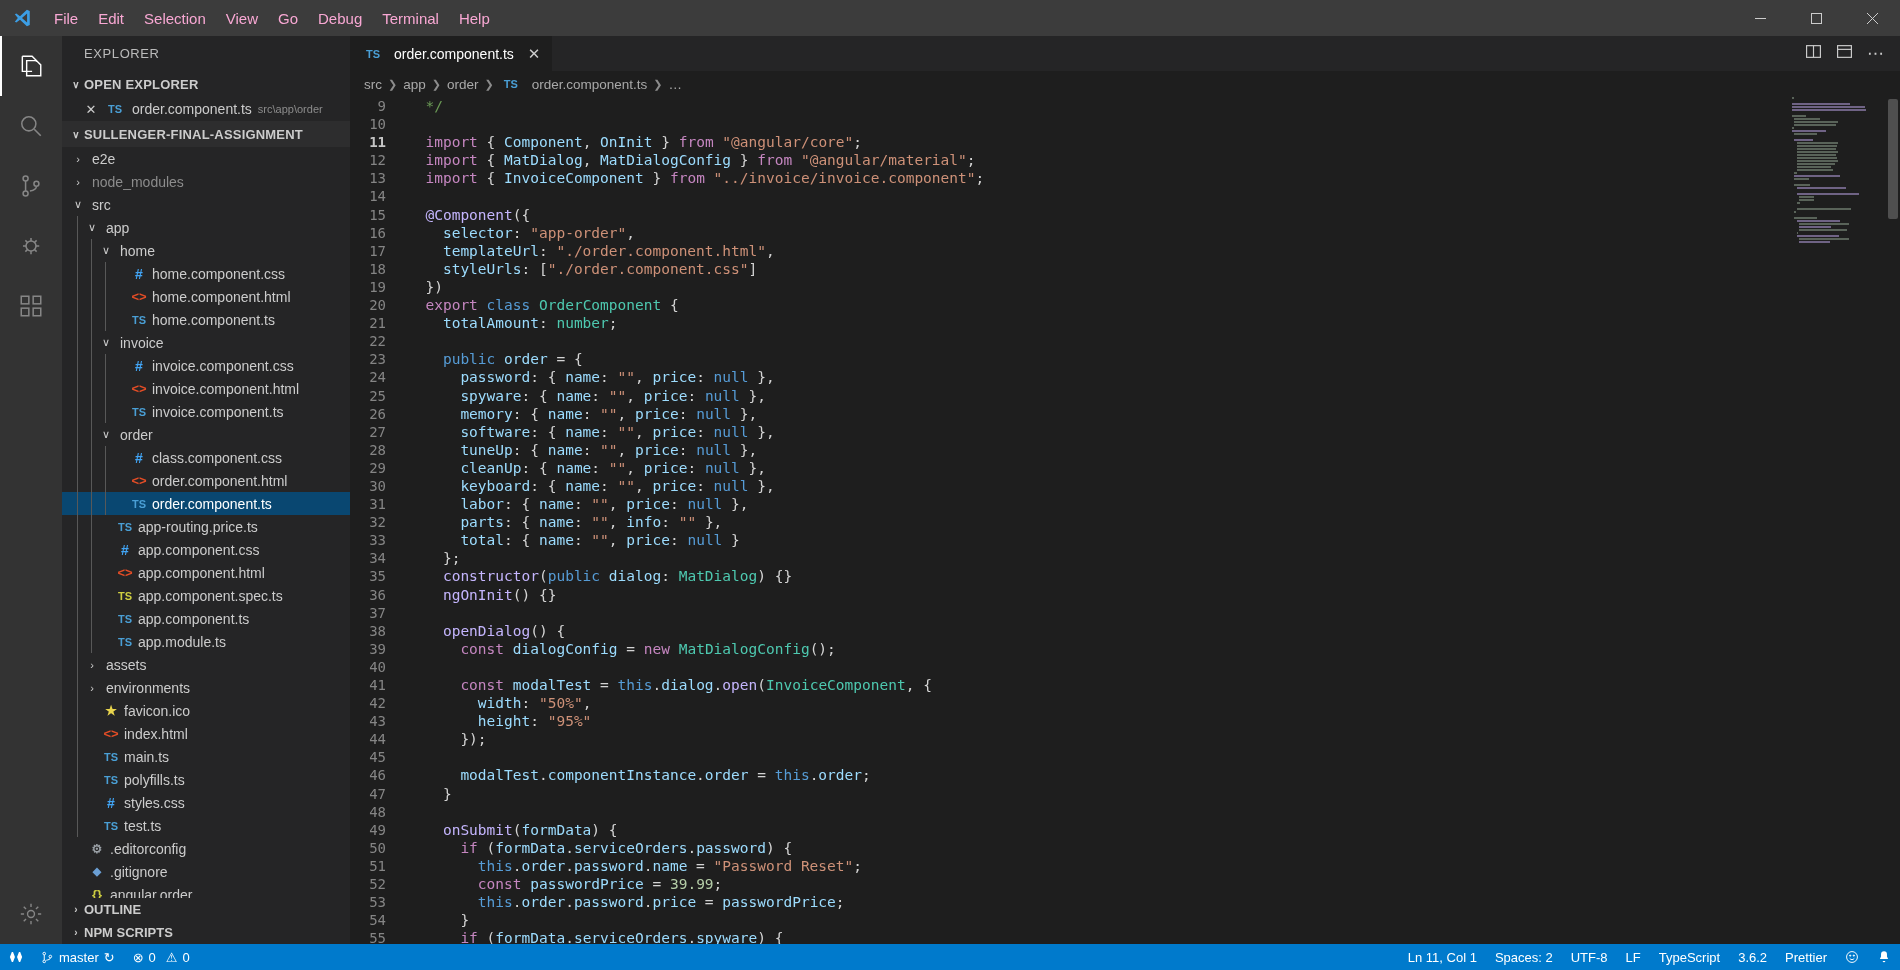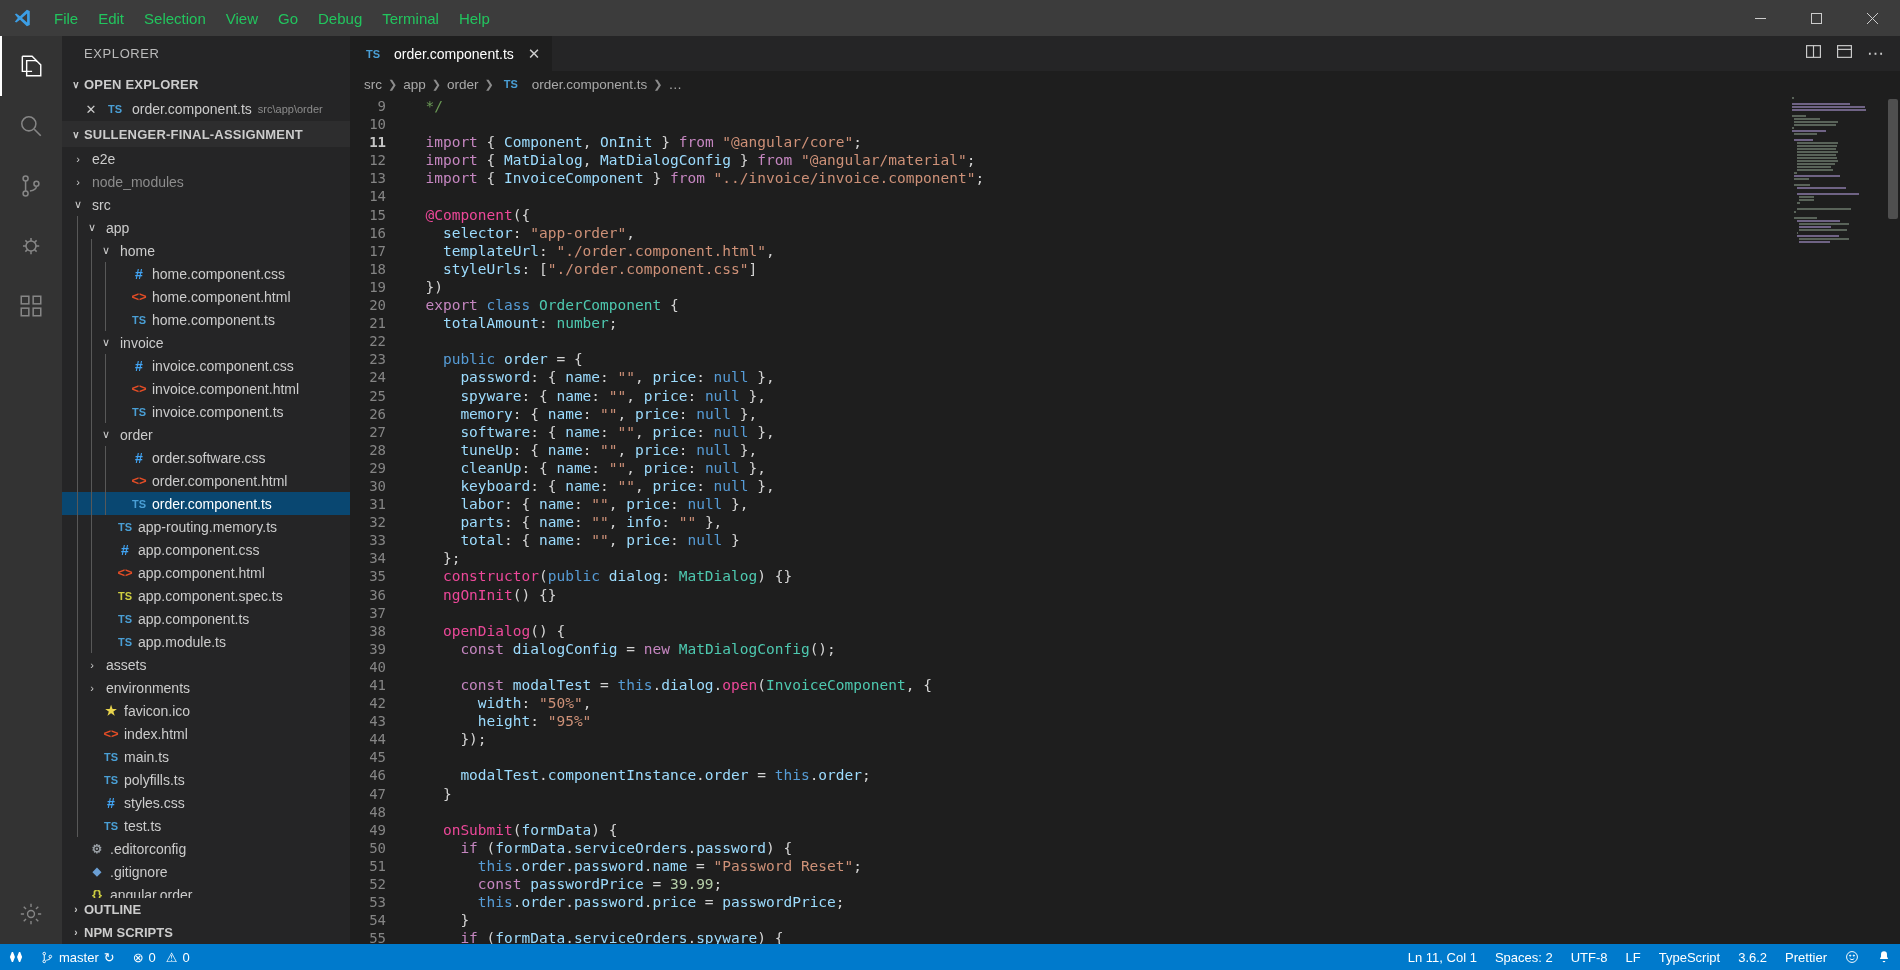--- a/index.html
+++ b/index.html
@@ -5,21 +5,21 @@
   * { box-sizing: border-box; margin:0; padding:0; }
   html,body { width:1900px; height:970px; overflow:hidden; background:#1e1e1e;
     font-family:"Liberation Sans", sans-serif; }
   .app { width:1900px; height:970px; display:flex; flex-direction:column; background:#1e1e1e; }
 
   
   .titlebar { height:36px; background:#3c3c3c; display:flex; align-items:center;
     flex:0 0 36px; position:relative; }
   .vs-logo { width:44px; display:flex; align-items:center; justify-content:center; }
   .menu { display:flex; align-items:center; gap:0px; }
-  .menu-item { font-size:15px; color:#22c55e; padding:4px 10px; cursor:default; white-space:nowrap; }
+  .menu-item { font-size:15px; color:#f9a8d4; padding:4px 10px; cursor:default; white-space:nowrap; }
   .title-center { position:absolute; left:0; right:0; text-align:center; font-size:15px;
     color:#cccccc; pointer-events:none; }
   .win-ctrls { margin-left:auto; display:flex; height:36px; z-index:3; }
   .win-btn { width:56px; height:36px; display:flex; align-items:center; justify-content:center;
     color:#cccccc; }
 
   
   .body { flex:1 1 auto; display:flex; min-height:0; }
 
   
@@ -91,21 +91,21 @@
     line-height:18.1px; margin:0; padding:0; color:#d4d4d4; }
   .ln-wrap { display:flex; }
   .ln { width:58px; flex:0 0 58px; text-align:right; padding-right:22px; color:#858585;
     font-family:"DejaVu Sans Mono","Liberation Mono",monospace; font-size:14px; }
   .ln.cur { color:#c6c6c6; font-weight:bold; }
   .ltext { white-space:pre; }
 
   
   .k-kw     { color:#c586c0; }  
   .k-type   { color:#4ec9b0; }
-  .k-fn     { color:#ec4899; }
+  .k-fn     { color:#c4b5fd; }
   .k-var    { color:#9cdcfe; }
   .k-str    { color:#ce9178; }
   .k-num    { color:#b5cea8; }
   .k-cmt    { color:#6a9955; }
   .k-pl     { color:#d4d4d4; }
   .k-blue   { color:#569cd6; }
 
   .minimap { position:absolute; right:18px; top:0; width:92px; height:100%; opacity:.75; }
   .mm-line { height:2px; margin-bottom:1px; }
   .scroll-v { position:absolute; right:0; top:0; width:14px; height:100%; }
@@ -316,21 +316,21 @@
             <span class="tw">∨</span>
             <span class="ic" style="width: 4px; flex-basis: 4px;"></span>
             <span class="lbl">order</span>
           </div>
           <div class="row" style="padding-left: 50px;">
             <span class="guide" style="left: 15px;"></span>
             <span class="guide" style="left: 29px;"></span>
             <span class="guide" style="left: 43px;"></span>
             <span class="tw"></span>
             <span class="ic ic-css">#</span>
-            <span class="lbl">order.software.css</span>
+            <span class="lbl">class.component.css</span>
           </div>
           <div class="row" style="padding-left: 50px;">
             <span class="guide" style="left: 15px;"></span>
             <span class="guide" style="left: 29px;"></span>
             <span class="guide" style="left: 43px;"></span>
             <span class="tw"></span>
             <span class="ic ic-html">&lt;&gt;</span>
             <span class="lbl">order.component.html</span>
           </div>
           <div class="row selected" style="padding-left: 50px;">
@@ -339,21 +339,21 @@
             <span class="guide" style="left: 43px;"></span>
             <span class="tw"></span>
             <span class="ic ic-ts">TS</span>
             <span class="lbl">order.component.ts</span>
           </div>
           <div class="row" style="padding-left: 36px;">
             <span class="guide" style="left: 15px;"></span>
             <span class="guide" style="left: 29px;"></span>
             <span class="tw"></span>
             <span class="ic ic-ts">TS</span>
-            <span class="lbl">app-routing.memory.ts</span>
+            <span class="lbl">app-routing.price.ts</span>
           </div>
           <div class="row" style="padding-left: 36px;">
             <span class="guide" style="left: 15px;"></span>
             <span class="guide" style="left: 29px;"></span>
             <span class="tw"></span>
             <span class="ic ic-css">#</span>
             <span class="lbl">app.component.css</span>
           </div>
           <div class="row" style="padding-left: 36px;">
             <span class="guide" style="left: 15px;"></span>

